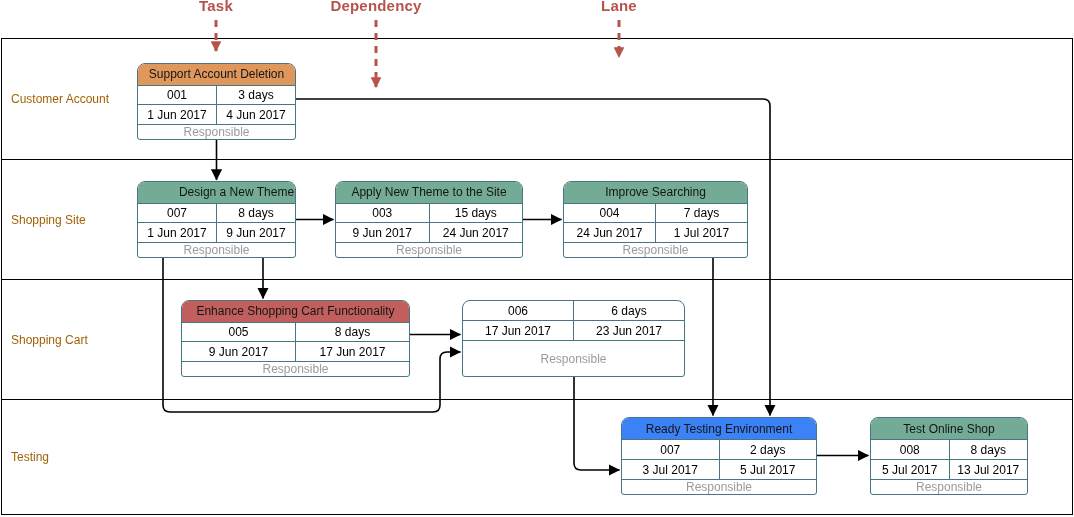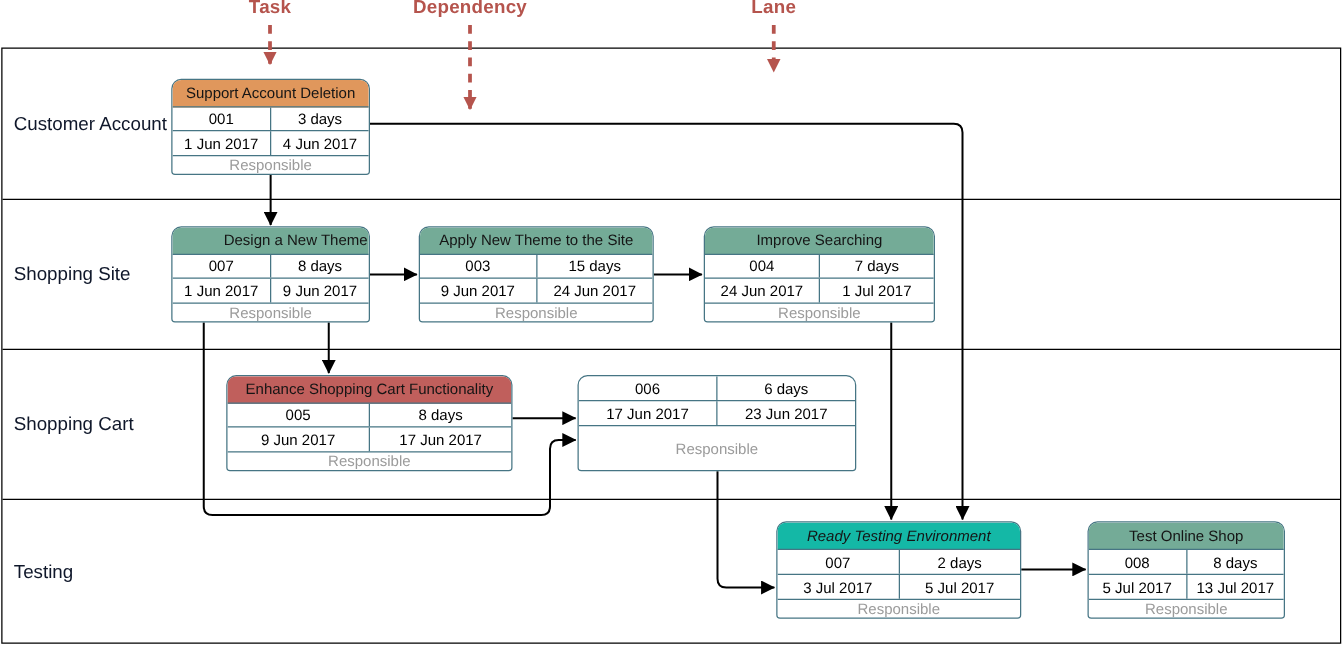--- a/index.html
+++ b/index.html
@@ -5,21 +5,21 @@
   html,body{margin:0;padding:0;background:#fff;}
   .stage{
     position:relative;width:1074px;height:517px;background:#fff;
     font-family:"Liberation Sans",sans-serif;overflow:hidden;
   }
   
   .lanes{position:absolute;left:1px;top:38px;width:1070px;height:475px;
          border:1px solid #000;display:flex;flex-direction:column;box-sizing:content-box;}
   .lane{box-sizing:border-box;border-bottom:1px solid #000;display:flex;align-items:center;}
   .lane:last-child{border-bottom:none;flex:1;}
-  .lane-label{padding-left:9px;font-size:15px;color:#0f172a;}
+  .lane-label{padding-left:9px;font-size:12px;color:#a16207;}
   
   .legend-label{position:absolute;top:-3px;transform:translateX(-50%);
     font-size:15px;font-weight:bold;color:#b5544d;letter-spacing:.2px;white-space:nowrap;}
   
   svg.wires{position:absolute;left:0;top:0;pointer-events:none;}
   
   .task{position:absolute;box-sizing:border-box;background:#fff;
     border:1.5px solid #467584;border-radius:8px 8px 3px 3px;
     display:flex;flex-direction:column;overflow:hidden;font-size:12px;color:#000;}
   .task-title{height:21px;display:flex;align-items:center;justify-content:center;
@@ -146,21 +146,21 @@
           <div class="task-cell">006</div>
           <div class="task-cell">6 days</div>
         </div>
         <div class="task-row">
           <div class="task-cell">17 Jun 2017</div>
           <div class="task-cell">23 Jun 2017</div>
         </div>
         <div class="task-resp">Responsible</div>
       </div>
       <div class="task" style="left: 621px; top: 417px; width: 196px; height: 78px;">
-        <div class="task-title" style="background: #14b8a6; font-style: italic;">Ready Testing Environment</div>
+        <div class="task-title" style="background: #3b82f6;">Ready Testing Environment</div>
         <div class="task-row">
           <div class="task-cell">007</div>
           <div class="task-cell">2 days</div>
         </div>
         <div class="task-row">
           <div class="task-cell">3 Jul 2017</div>
           <div class="task-cell">5 Jul 2017</div>
         </div>
         <div class="task-resp">Responsible</div>
       </div>

